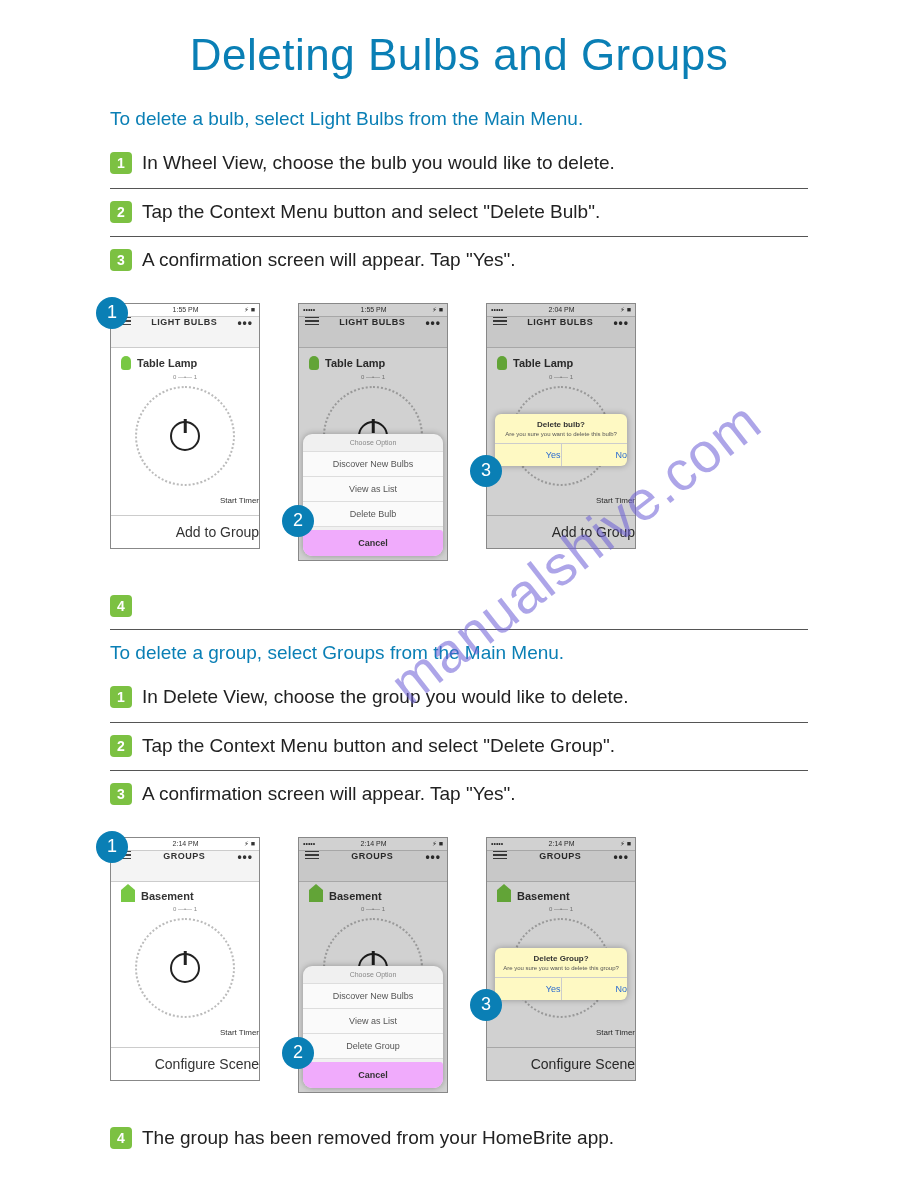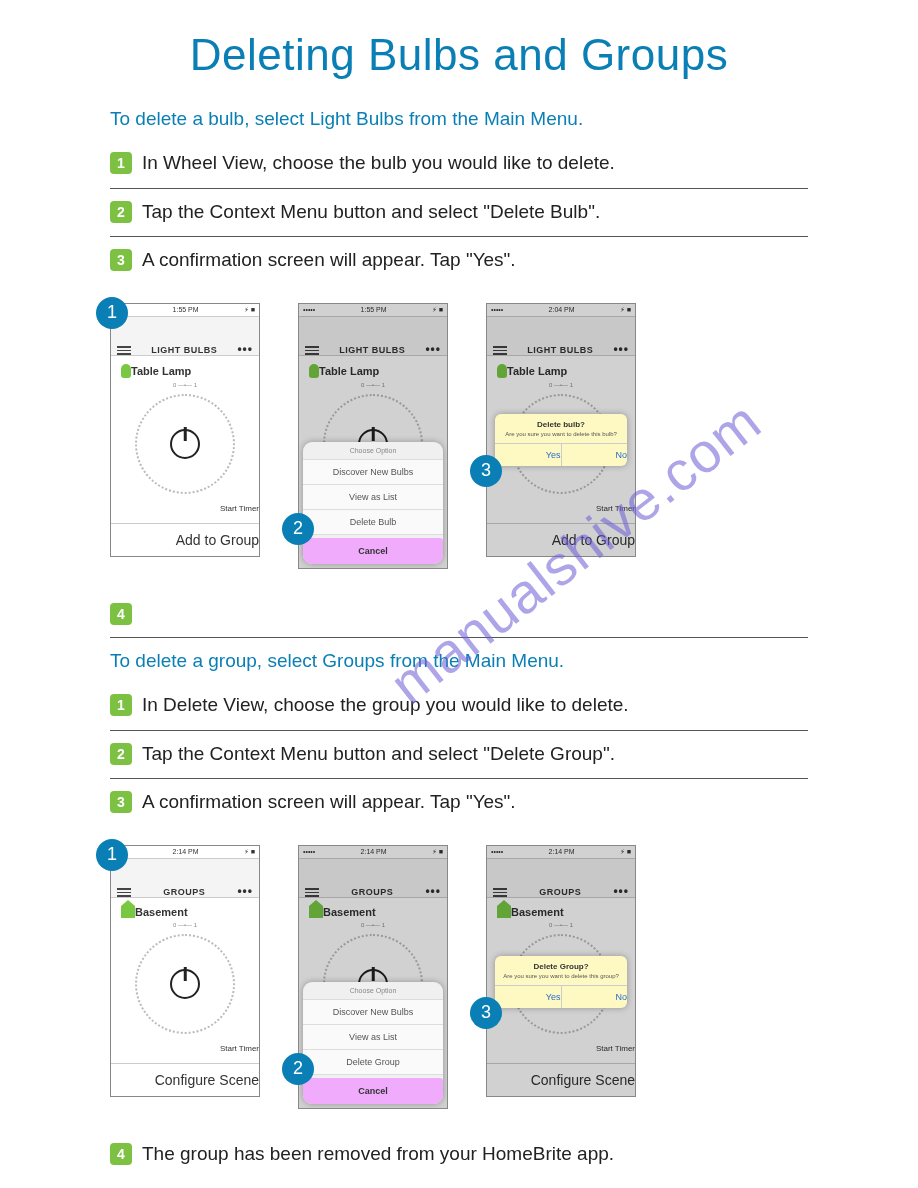--- a/index.html
+++ b/index.html
@@ -94,33 +94,33 @@
     pointer-events: none;
   }
   .statusbar {
     height: 12px;
     font-size: 7px;
     display: flex; align-items: center; justify-content: space-between;
     padding: 0 4px;
     color: #333;
   }
   .navbar {
-    height: 40px;
-    display: flex; align-items: flex-end; justify-content: space-between;
+    height: 32px;
+    display: flex; align-items: flex-start; justify-content: space-between;
     padding: 0 6px;
     border-top: 1px solid #ccc;
     border-bottom: 1px solid #ccc;
     background: #f4f4f4;
     font-size: 9px; font-weight: 700; letter-spacing: 0.5px;
   }
   .hamburger { width:14px; display:flex; flex-direction:column; gap:2px; }
   .hamburger span { height:1.5px; background:#444; }
   .dots { font-size: 12px; letter-spacing: 1px; line-height: 1; }
   .item-label {
-    display:flex; align-items:center; 
+    display:flex; align-items:center; gap:6px;
     padding: 8px 10px 4px 10px;
     font-size: 11px; font-weight:600;
   }
   .bulb-ico { width:10px; height:14px; background:#78c844; border-radius: 5px 5px 3px 3px; position:relative; }
   .house-ico { width:14px; height:12px; background:#78c844; position:relative; }
   .house-ico::before{content:"";position:absolute;top:-6px;left:0;border-left:7px solid transparent;border-right:7px solid transparent;border-bottom:6px solid #78c844;}
   .slider-row { text-align:center; font-size:6px; color:#888; padding-bottom:4px;}
   .wheel {
     width: 100px; height:100px; border:2px dotted #bbb; border-radius:50%;
     margin: 2px auto 4px auto;

